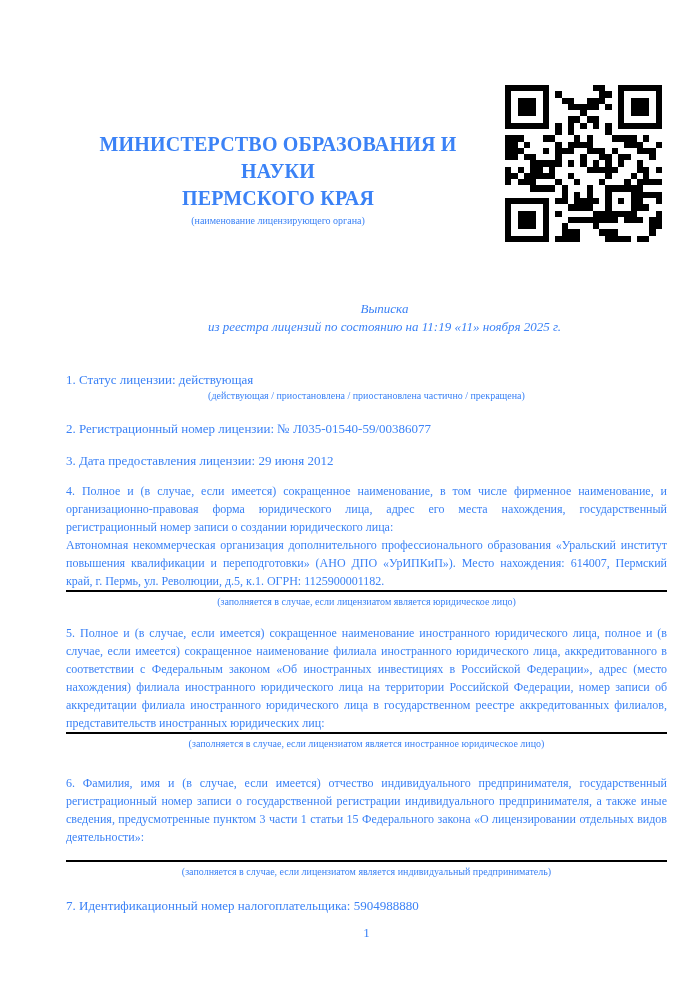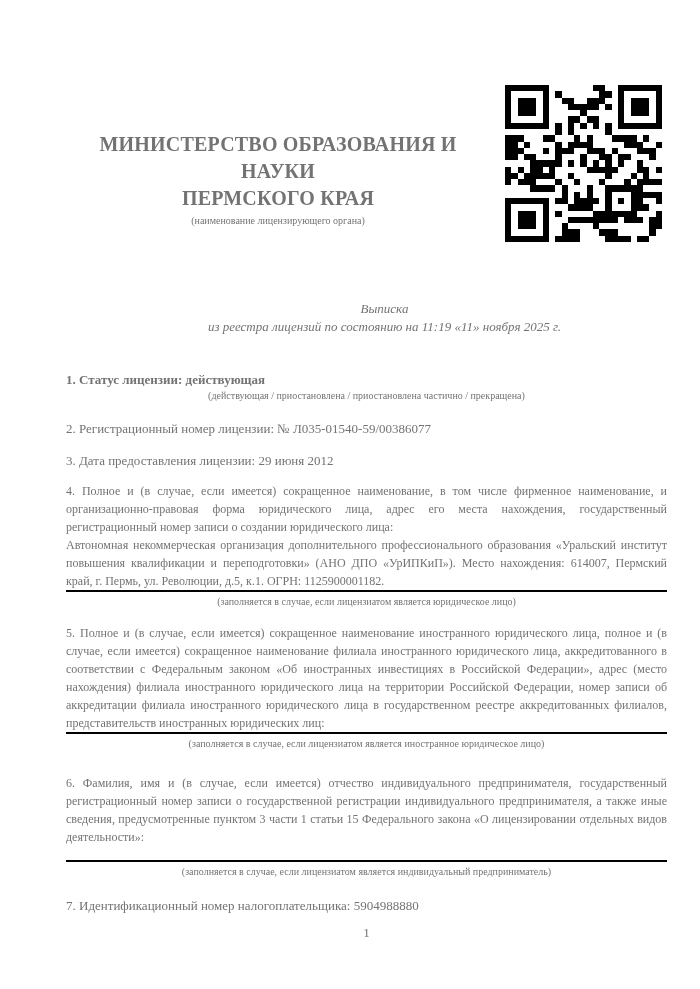--- a/index.html
+++ b/index.html
@@ -1,21 +1,21 @@
 <!DOCTYPE html>
 <html><head>
 <meta charset="utf-8">
 <style>
   html, body { margin: 0; padding: 0; background: #ffffff; }
   .page {
     position: relative;
     width: 700px;
     height: 989px;
     background: #ffffff;
-    color: #737373;
+    color: #3b82f6;
     font-family: "Liberation Serif", serif;
     overflow: hidden;
   }
   .abs { position: absolute; }
 
   .ministry-block {
     left: 66px; top: 131px; width: 424px;
     text-align: center;
   }
   .ministry-name {
@@ -61,21 +61,21 @@
     text-align: center;
   }
   .rule {
     border-top: 2px solid #000000;
     height: 0;
     width: 100%;
   }
   .caption-after-rule { margin-top: 3px; }
   .rule-gap { margin-top: 14px; }
 
-  .item1 { top: 371px; font-weight: bold; }
+  .item1 { top: 371px; }
   .item1-caption { top: 389px; }
   .item2 { top: 420px; }
   .item3 { top: 452px; }
   .item4 { top: 482px; }
   .item5 { top: 624px; }
   .item6 { top: 774px; }
   .item7 { top: 897px; }
 
   .page-number {
     left: 66px; top: 925px; width: 601px;

